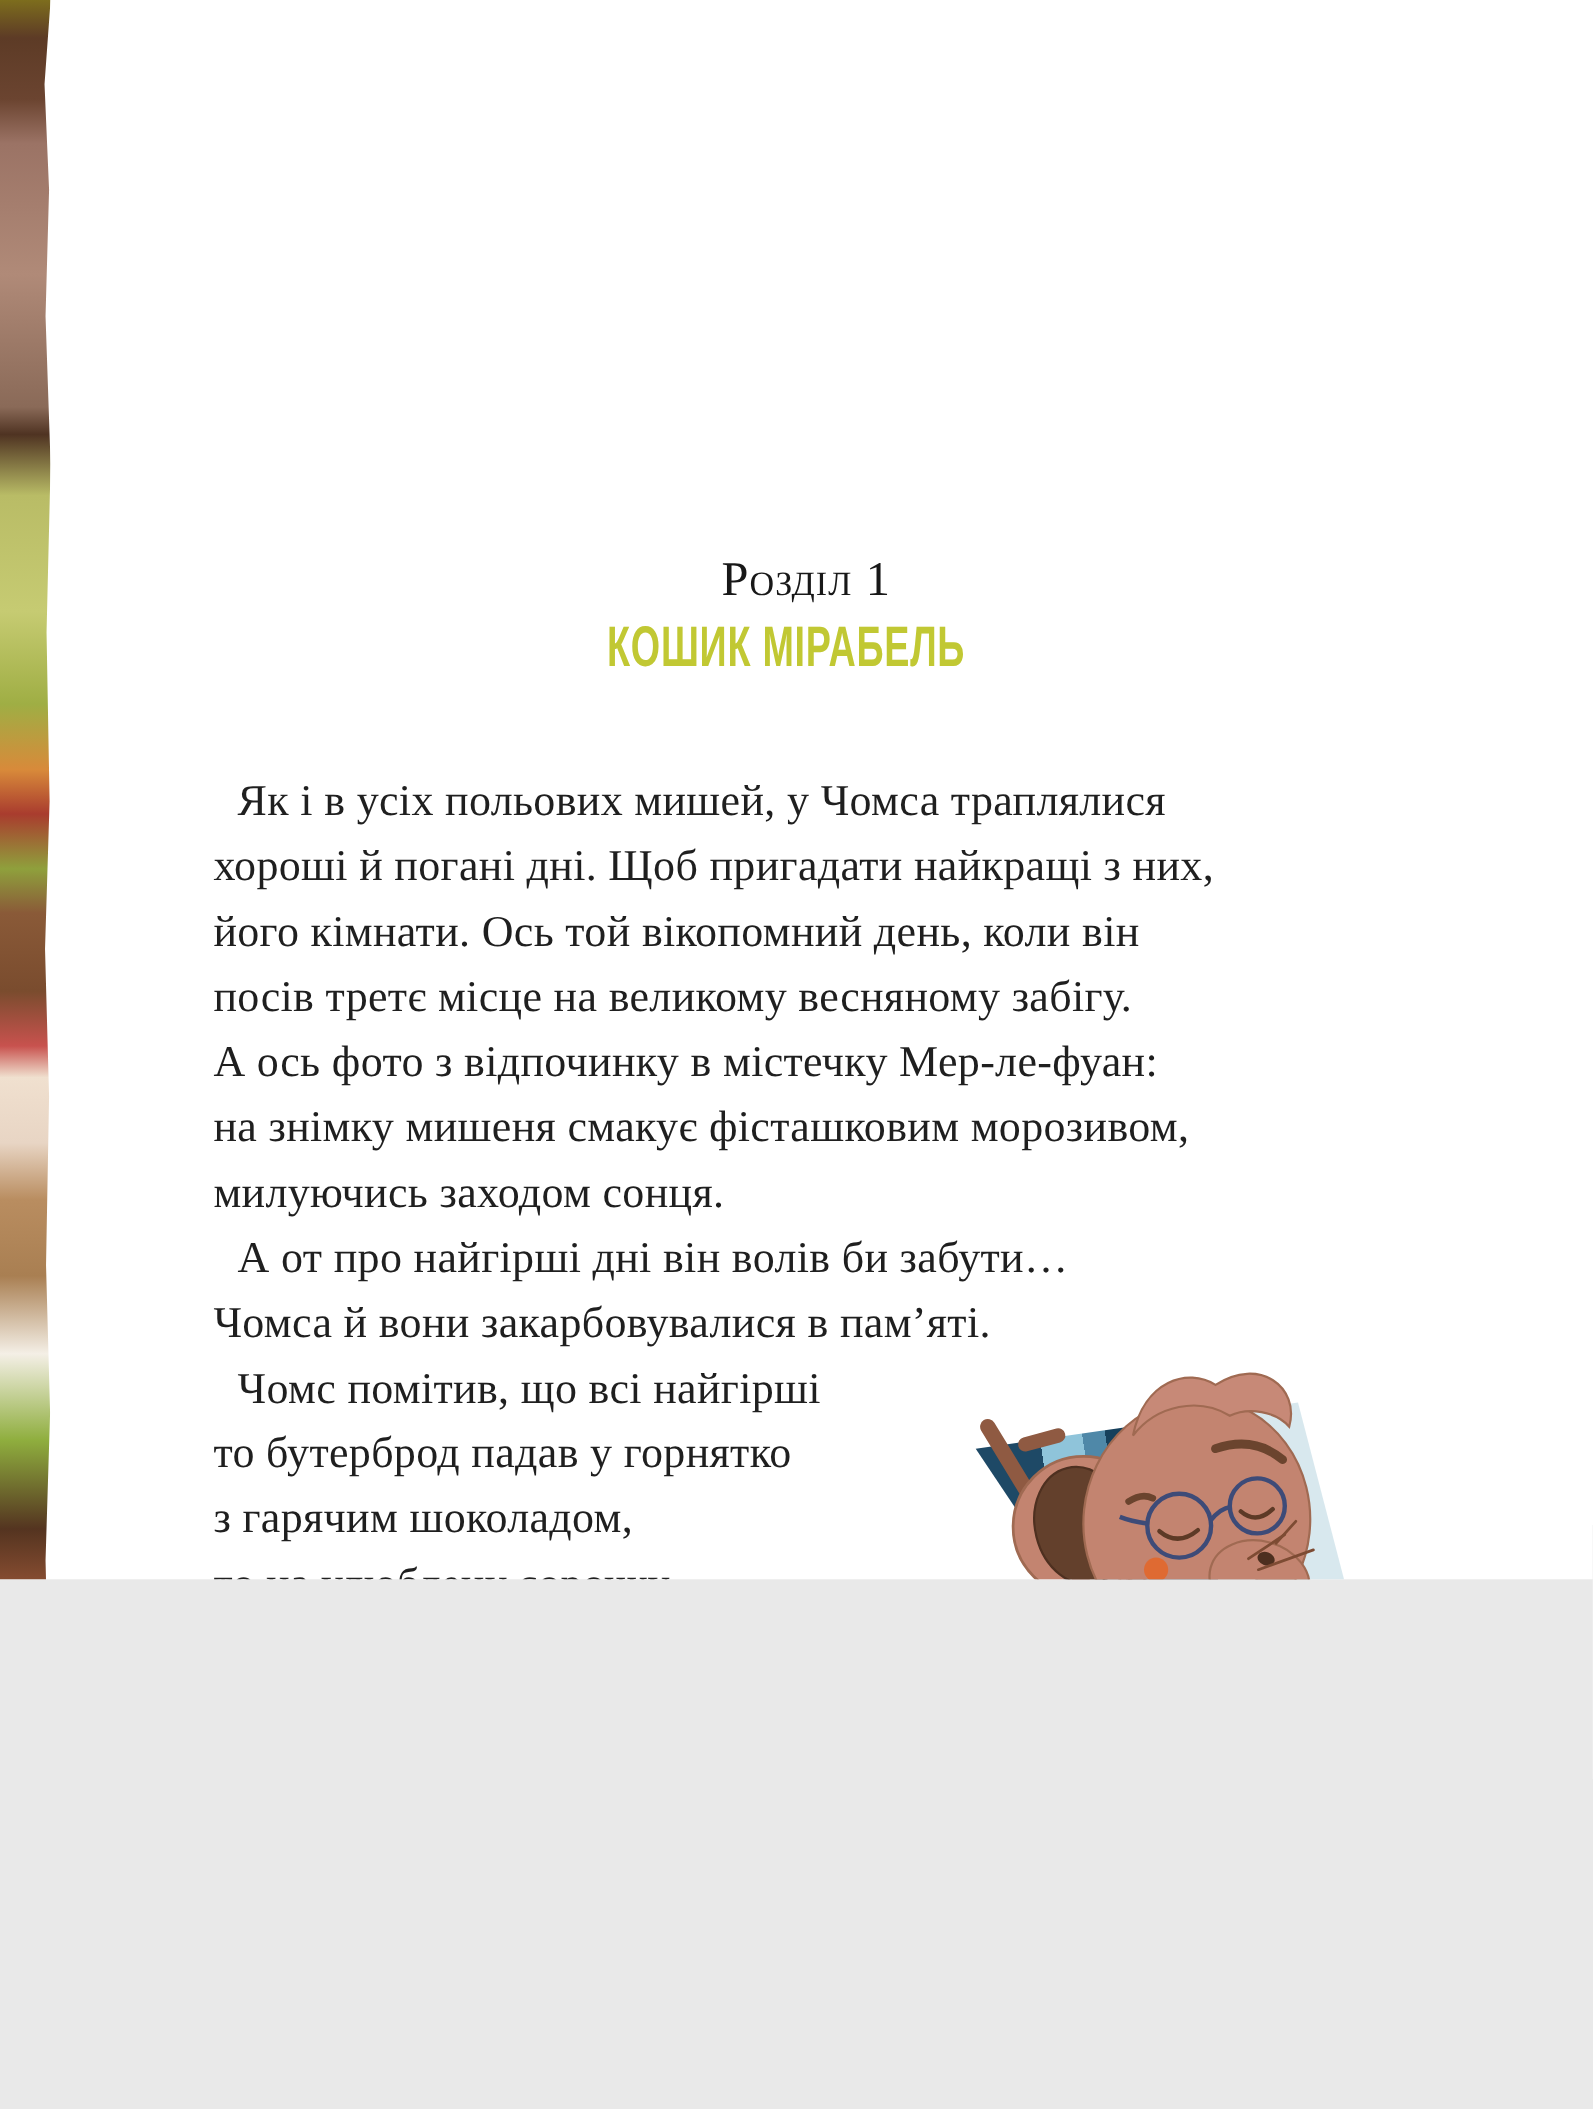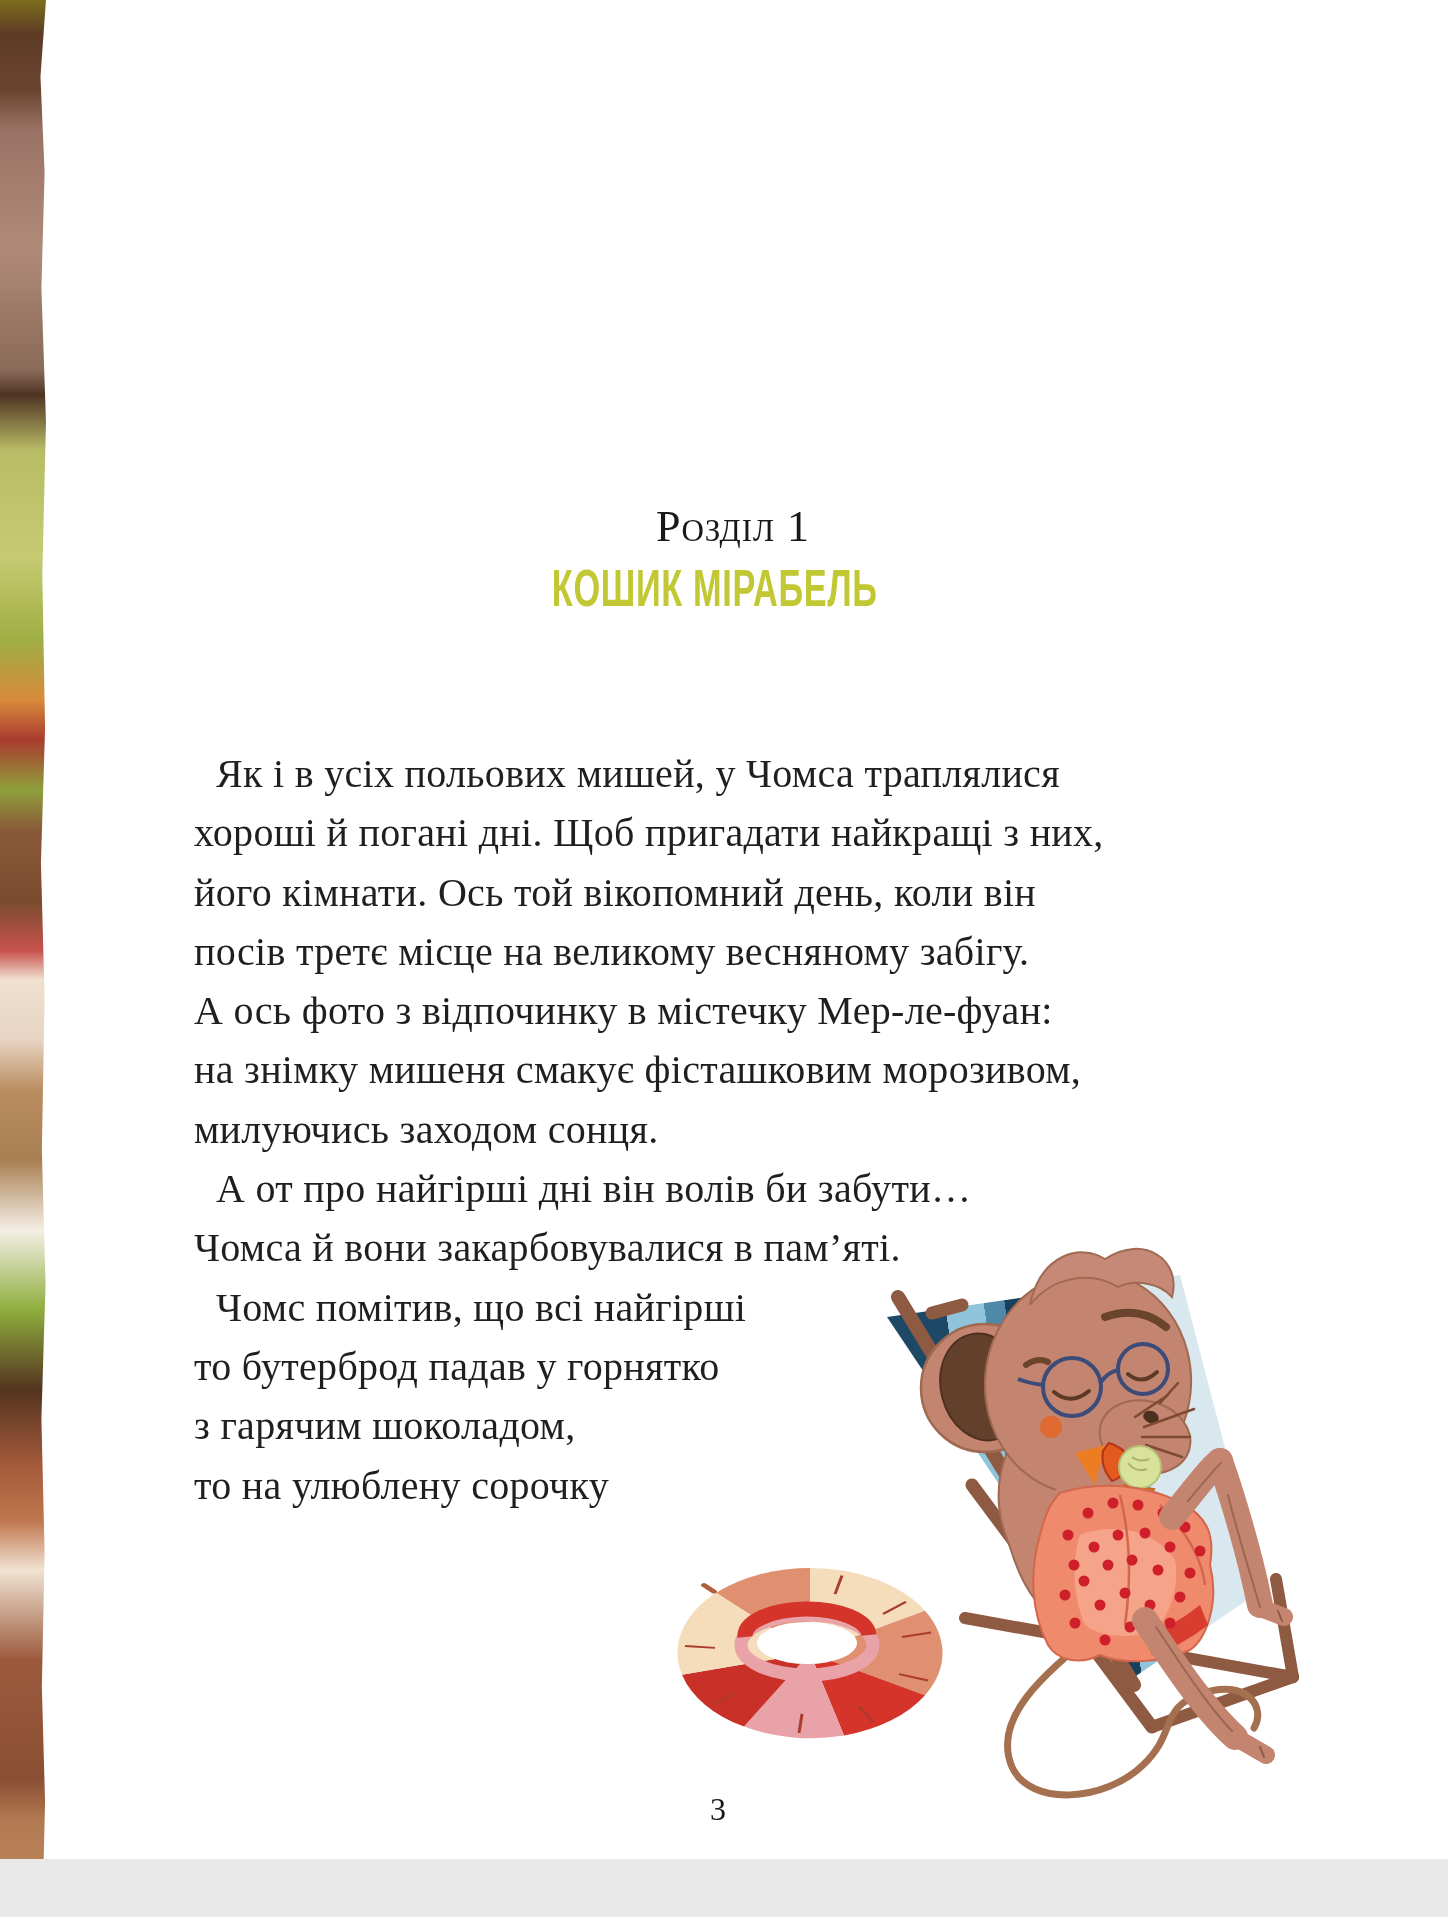--- a/index.html
+++ b/index.html
@@ -1,17 +1,17 @@
 <!DOCTYPE html>
 <html><head>
 <meta charset="utf-8">
 <style>
   html,body{margin:0;padding:0;background:#e9e9e9;}
   .page{
-    position:relative;width:1448px;height:1859px;background:#ffffff;
+    position:relative;width:1448px;height:1436px;background:#ffffff;
     overflow:hidden;font-family:"Liberation Serif", serif;color:#1f1f1f;
   }
   .edge-strip{
     position:absolute;left:0;top:0;width:46px;height:1917px;
     background:linear-gradient(180deg,
       #7d6d1d 0%, #5d3b26 1.8%, #6b4430 4.7%, #9b7365 6.8%, #b08a78 13%,
       #8a6a58 19.3%, #4f3322 20.6%, #b9bc66 23.5%, #c6cb72 29%, #9fae44 33.4%,
       #d88a3a 36.5%, #a93c2e 38.6%, #8fa03c 41.2%, #8a5a38 43.3%, #7a4c2e 47%,
       #c8524e 49.6%, #f0e0cf 51.1%, #e8d5c4 54.2%, #b98d60 56.9%, #a97f52 60.5%,
       #f4efe6 64.2%, #8fae3e 68.3%, #543420 72.5%, #a35a3a 76.4%, #c0764e 79.3%,
@@ -22,21 +22,21 @@
   .chapter-label{
     position:absolute;left:333px;top:503px;width:800px;text-align:center;
     font-size:44px;line-height:1.1;font-variant:small-caps;letter-spacing:1px;color:#181818;
   }
   .chapter-title{
     position:absolute;left:315px;top:562px;width:800px;margin:0;text-align:center;
     font-family:Liberation Sans, sans-serif;font-weight:bold;font-size:52px;line-height:1;
     color:#c1c833;letter-spacing:1px;
   }
   .chapter-title .squeeze{display:inline-block;transform:scaleX(0.66);transform-origin:center;white-space:nowrap;}
-  .body-text{position:absolute;left:194px;top:744px;width:1000px;}
+  .body-text{position:absolute;left:194px;top:698px;width:1000px;}
   .body-text .line{
     white-space:nowrap;height:59.3px;line-height:59.3px;font-size:40px;letter-spacing:0.3px;
   }
   .body-text .line.indent{padding-left:22px;}
   .illustration{position:absolute;left:560px;top:1065px;width:800px;height:760px;}
   .page-number{
     position:absolute;left:318px;top:1789px;width:800px;text-align:center;
     font-size:32px;line-height:40px;color:#181818;
   }
 </style>

